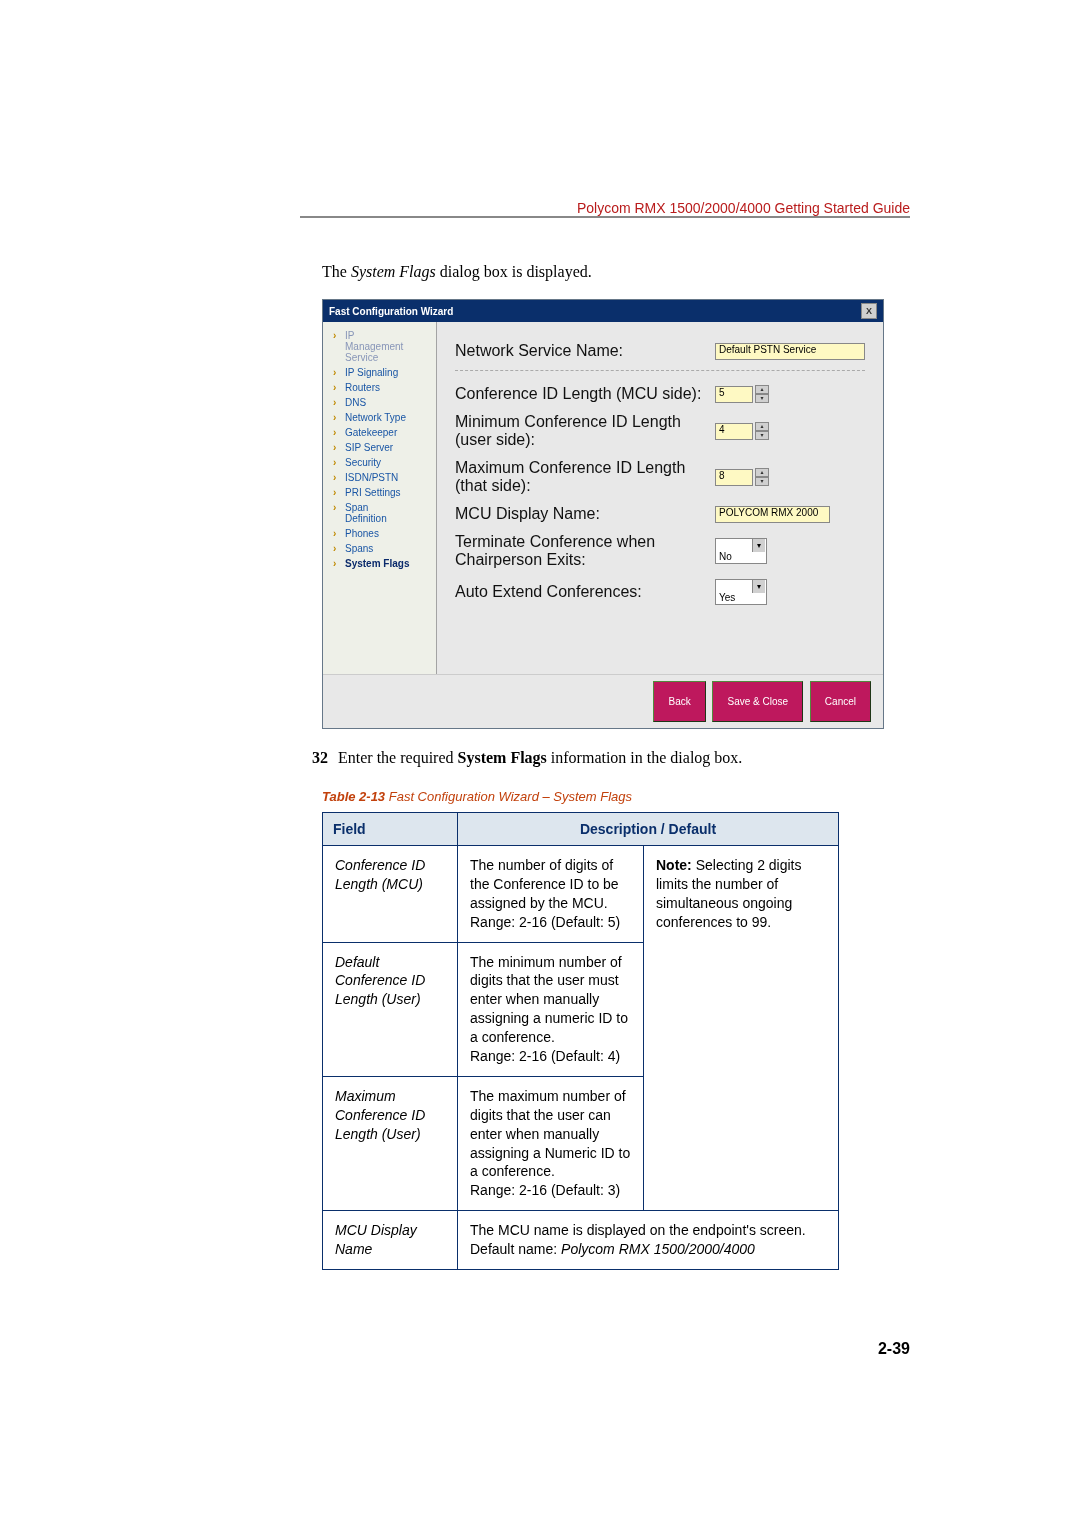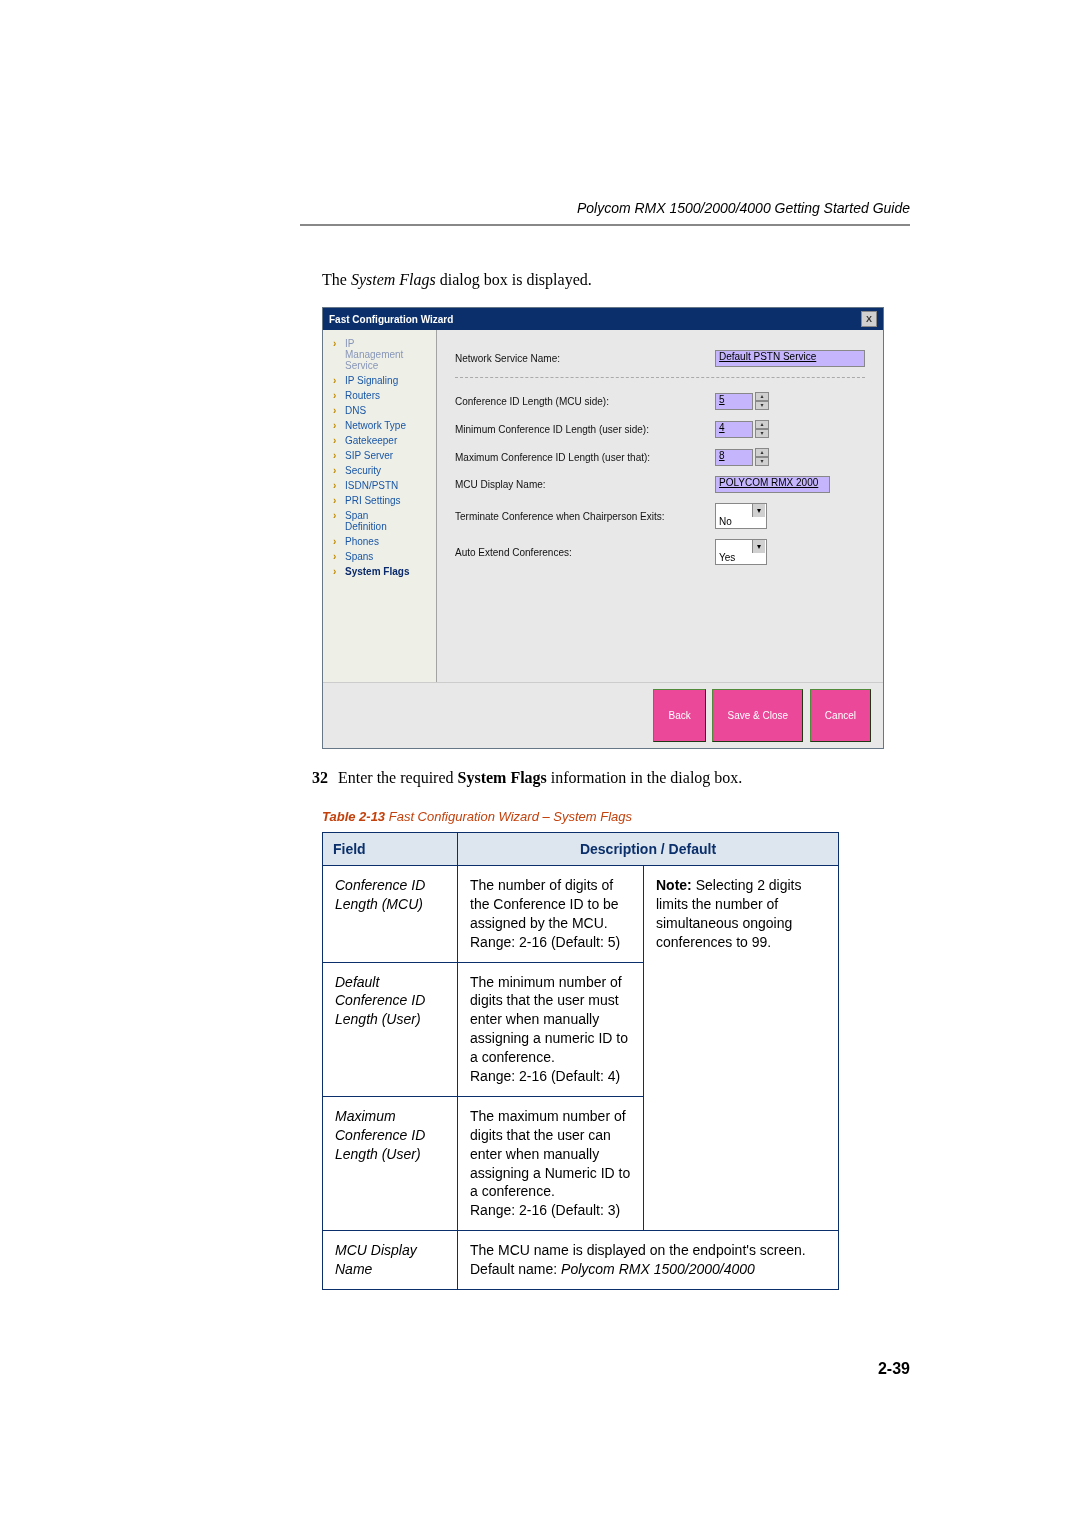--- a/index.html
+++ b/index.html
@@ -11,24 +11,22 @@
     width: 1080px;
     height: 1527px;
     position: relative;
   }
   .page {
     padding: 200px 170px 60px 300px;
   }
   .header-text {
     font-family: Arial, sans-serif;
     font-size: 14px;
-    color: #000000;
+    color: #b91c1c;
     text-align: right;
-    margin-bottom: 8px;
-    font-style: italic;
   }
   .header-rule {
     border: none;
     border-top: 2px solid #888;
     margin: 0 0 45px 0;
   }
   .intro-line {
     font-family: Liberation Serif, serif;
     font-size: 16px;
     margin-left: 22px;
@@ -96,32 +94,31 @@
     padding: 20px 18px;
     background: #e8e8e8;
   }
   .form-row {
     display: flex;
     align-items: center;
     margin-bottom: 10px;
   }
   .form-row label {
     width: 260px;
-    font-size: 10px;
+    font-size: 16px;
     color: #111;
   }
   .form-row .field {
     border: 1px solid #888;
-    background: #c4b5fd;
+    background: #fef9c3;
     height: 17px;
     font-size: 10px;
     padding: 0 3px;
     width: 90px;
     box-sizing: border-box;
-    text-decoration: underline;
   }
   .form-row .field.small { width: 38px; text-align: left; }
   .spinner {
     display: inline-flex;
     flex-direction: column;
     margin-left: 2px;
   }
   .spinner div {
     width: 12px;
     height: 7px;
@@ -161,24 +158,24 @@
     line-height: 13px;
   }
   .dialog-footer {
     background: #e8e8e8;
     padding: 6px 12px;
     text-align: right;
     border-top: 1px solid #ccc;
   }
   .dialog-footer .btn {
     display: inline-block;
-    background: #ec4899;
+    background: #be185d;
     color: #fff;
     font-size: 10px;
-    padding: 20px 14px;
+    padding: 14px 14px;
     margin-left: 4px;
     border: 1px outset #528a3c;
   }
   .step-line {
     font-family: Georgia, 'Times New Roman', serif;
     font-size: 16px;
     margin-top: 20px;
     display: flex;
   }
   .step-num { font-weight: bold; width: 28px; text-align: right; margin-right: 10px; }
@@ -274,21 +271,21 @@
         </div>
         <div class="form-row">
           <label>Minimum Conference ID Length (user side):</label>
           <div class="field small">4</div>
           <div class="spinner">
               <div>▴</div>
               <div>▾</div>
             </div>
         </div>
         <div class="form-row">
-          <label>Maximum Conference ID Length (user that):</label>
+          <label>Maximum Conference ID Length (that side):</label>
           <div class="field small">8</div>
           <div class="spinner">
               <div>▴</div>
               <div>▾</div>
             </div>
         </div>
         <div class="form-row">
           <label>MCU Display Name:</label>
           <div class="field" style="width:115px">POLYCOM RMX 2000</div>
         </div>

